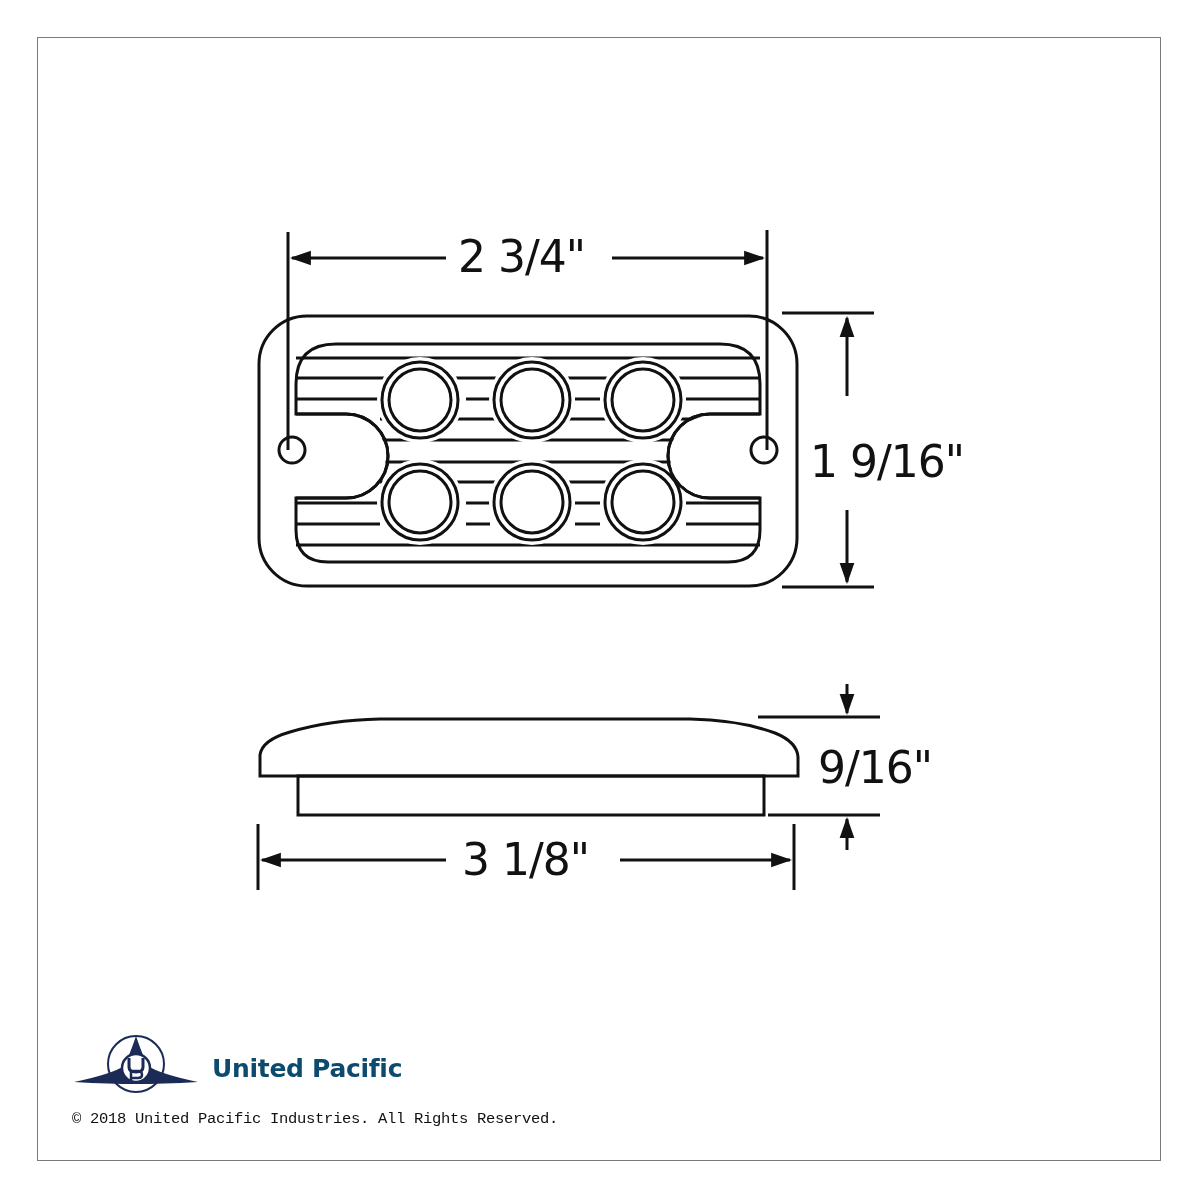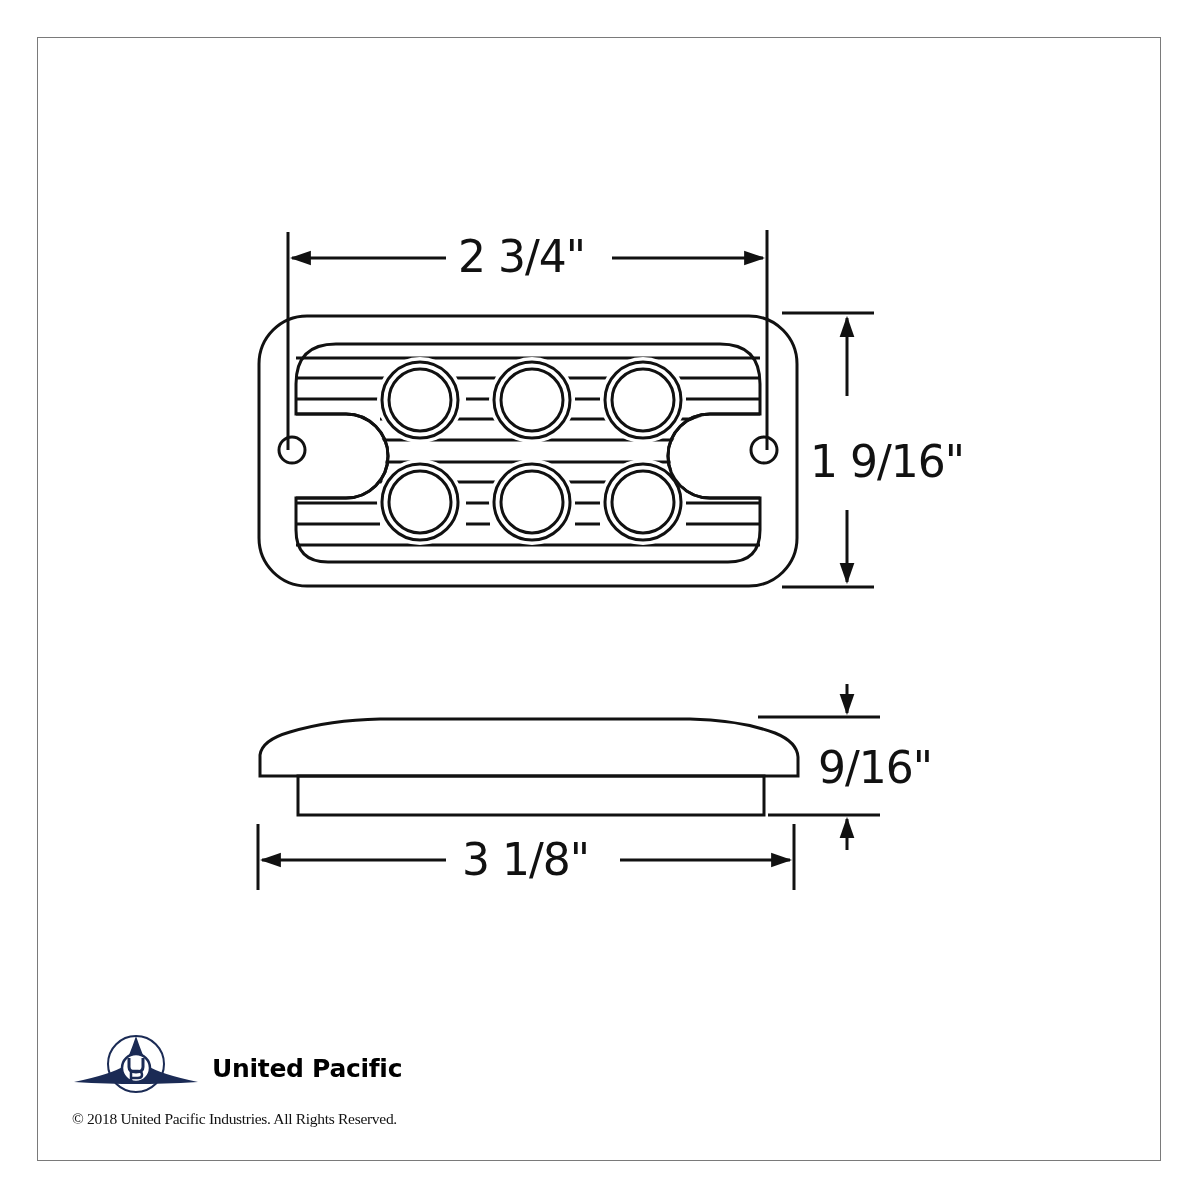--- a/index.html
+++ b/index.html
@@ -1,22 +1,22 @@
 <!DOCTYPE html>
 <html><head>
   <meta charset="utf-8">
   <style>
     html, body { margin: 0; padding: 0; background: #ffffff; }
     body { width: 1200px; height: 1200px; position: relative; overflow: hidden; font-family: "DejaVu Sans", sans-serif; }
     .frame { position: absolute; left: 37px; top: 37px; width: 1124px; height: 1124px; border: 1.5px solid #7a7a7a; box-sizing: border-box; }
     svg.drawing { position: absolute; left: 0; top: 0; }
     .dim-label { position: absolute; font-family: "DejaVu Sans", sans-serif; color: #111; font-size: 44px; line-height: 1; white-space: nowrap; letter-spacing: -1px; }
     .brand { position: absolute; left: 72px; top: 1030px; width: 360px; height: 64px; }
-    .brand-name { position: absolute; left: 140px; top: 24px; font-family: "DejaVu Sans", sans-serif; font-weight: bold; font-size: 25px; color: #000000; white-space: nowrap; letter-spacing: -0.3px; }
-    .copyright { position: absolute; left: 72px; top: 1110px; font-family: Liberation Serif, serif; font-size: 15.5px; color: #111; white-space: nowrap; letter-spacing: -0.3px; }
+    .brand-name { position: absolute; left: 140px; top: 24px; font-family: "DejaVu Sans", sans-serif; font-weight: bold; font-size: 25px; color: #0c4a6e; white-space: nowrap; letter-spacing: -0.3px; }
+    .copyright { position: absolute; left: 72px; top: 1110px; font-family: Liberation Mono, monospace; font-size: 15.5px; color: #111; white-space: nowrap; letter-spacing: -0.3px; }
   </style>
 </head>
 <body>
 
 <div class="frame"></div>
 
 <svg class="drawing" width="1200" height="1200" viewBox="0 0 1200 1200">
   <defs>
     <marker id="arrow" viewBox="0 0 10 10" refX="9" refY="5" markerWidth="7" markerHeight="7" orient="auto-start-reverse" markerUnits="strokeWidth">
       <path d="M0,1.5 L10,5 L0,8.5 Z" fill="#111"></path>

